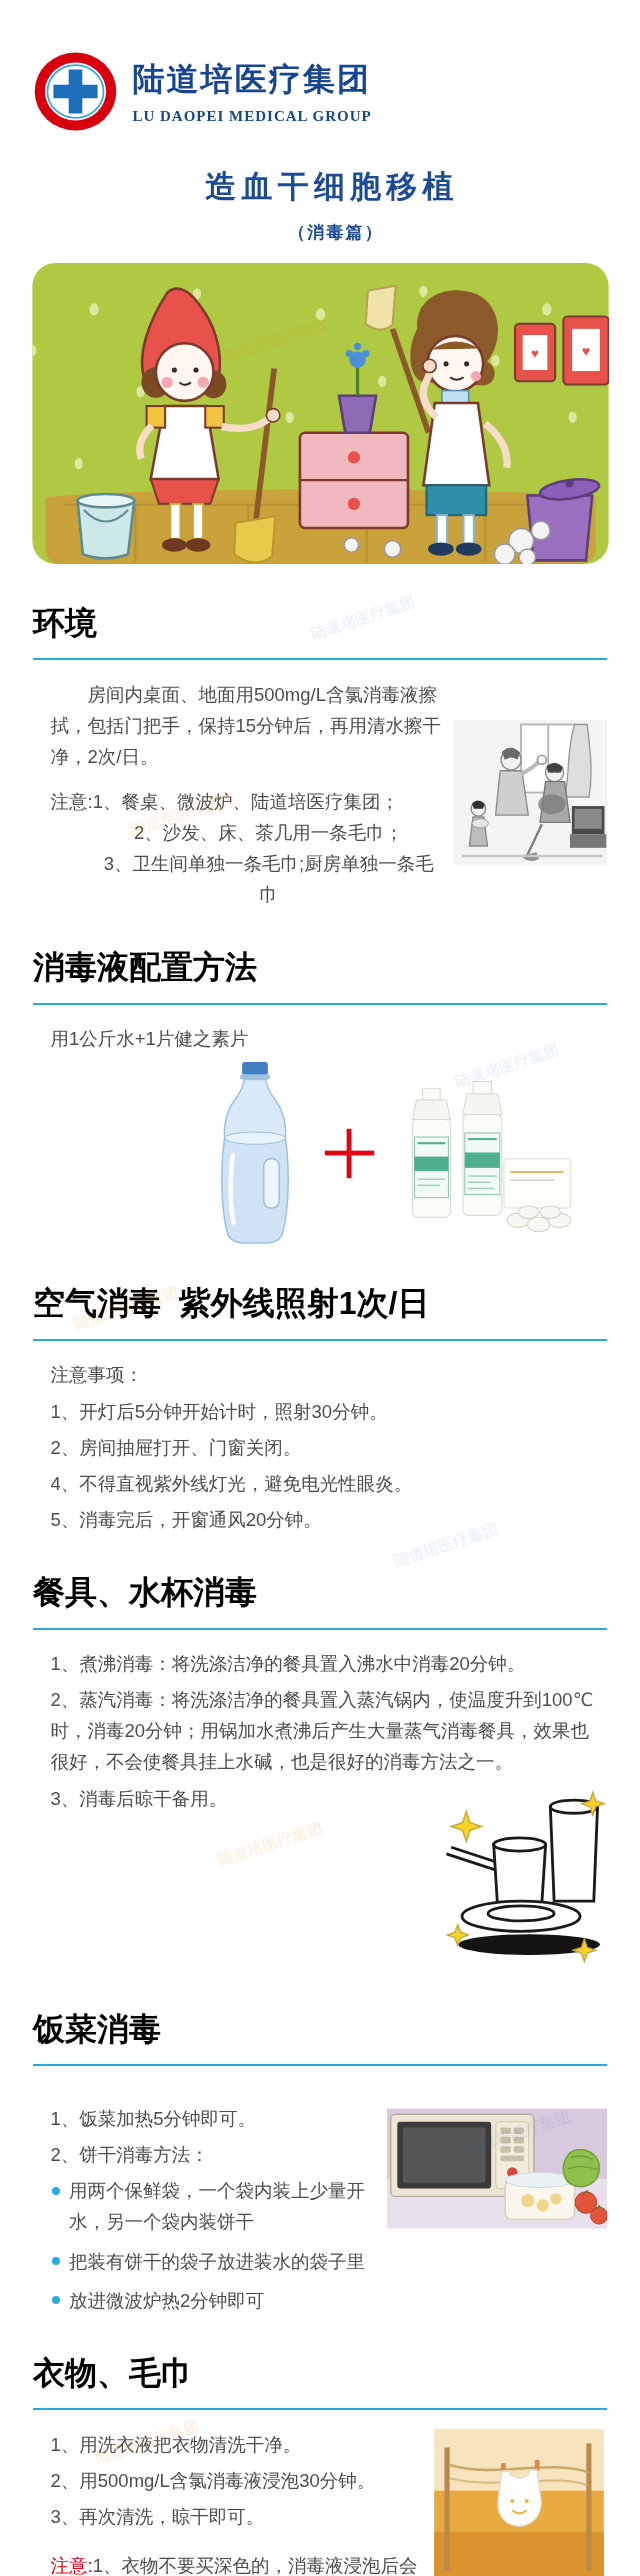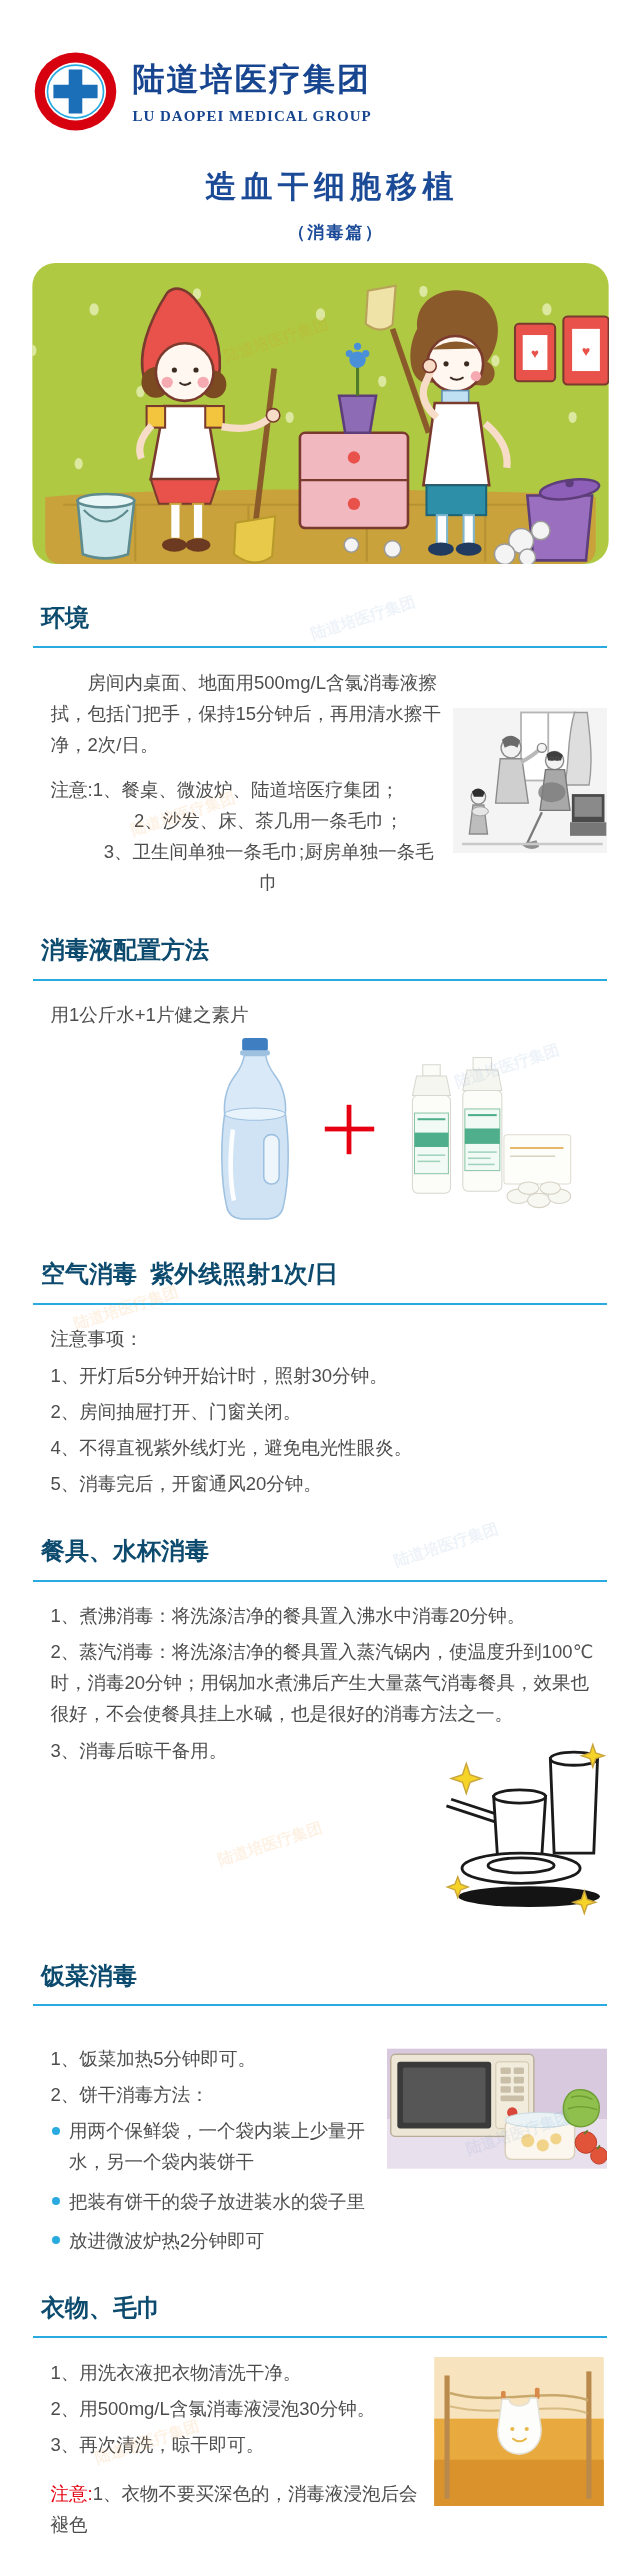--- a/index.html
+++ b/index.html
@@ -16,21 +16,21 @@
   .brand-en{font-size:15px;font-weight:bold;color:#17458f;margin-top:5.2px;
             font-family:"Liberation Serif","DejaVu Serif",serif;letter-spacing:1px;}
   
   .title-block{text-align:center;margin-top:32px;}
   .main-title{margin:0;font-size:31px;font-weight:900;color:#1b4a97;letter-spacing:5.2px;padding-left:24px;}
   .sub-title{margin-top:13.4px;font-size:17px;font-weight:bold;color:#1b4a97;letter-spacing:2.1px;margin-left:32px;}
   
   .hero{margin:18.5px auto 0;width:577px;}
   
   .sec{margin:36px 33px 0;}
-  .sec-head{margin:8px;font-size:24px;font-weight:bold;color:#0c4a6e;white-space:pre-wrap;}
+  .sec-head{margin:0;font-size:32px;font-weight:bold;color:#000000;white-space:pre-wrap;}
   .sec-rule{height:2.1px;background:#29abe2;margin-top:12.4px;}
   .sec-body{margin-top:18.5px;font-size:18.5px;line-height:31px;color:#4d4d4d;padding-left:17.5px;}
   .para{margin:0;text-indent:2em;}
   .li{margin:0 0 5.2px 0;}
   .red{color:#e60012;}
   .note-cont{padding-left:2.4em;text-align:center;}
   .bullet{position:relative;padding-left:18.5px;margin:0 0 8.2px 0;}
   .bullet::before{content:"";position:absolute;left:1px;top:11.3px;width:8.2px;height:8.2px;
                   border-radius:50%;background:#29abe2;}
   

